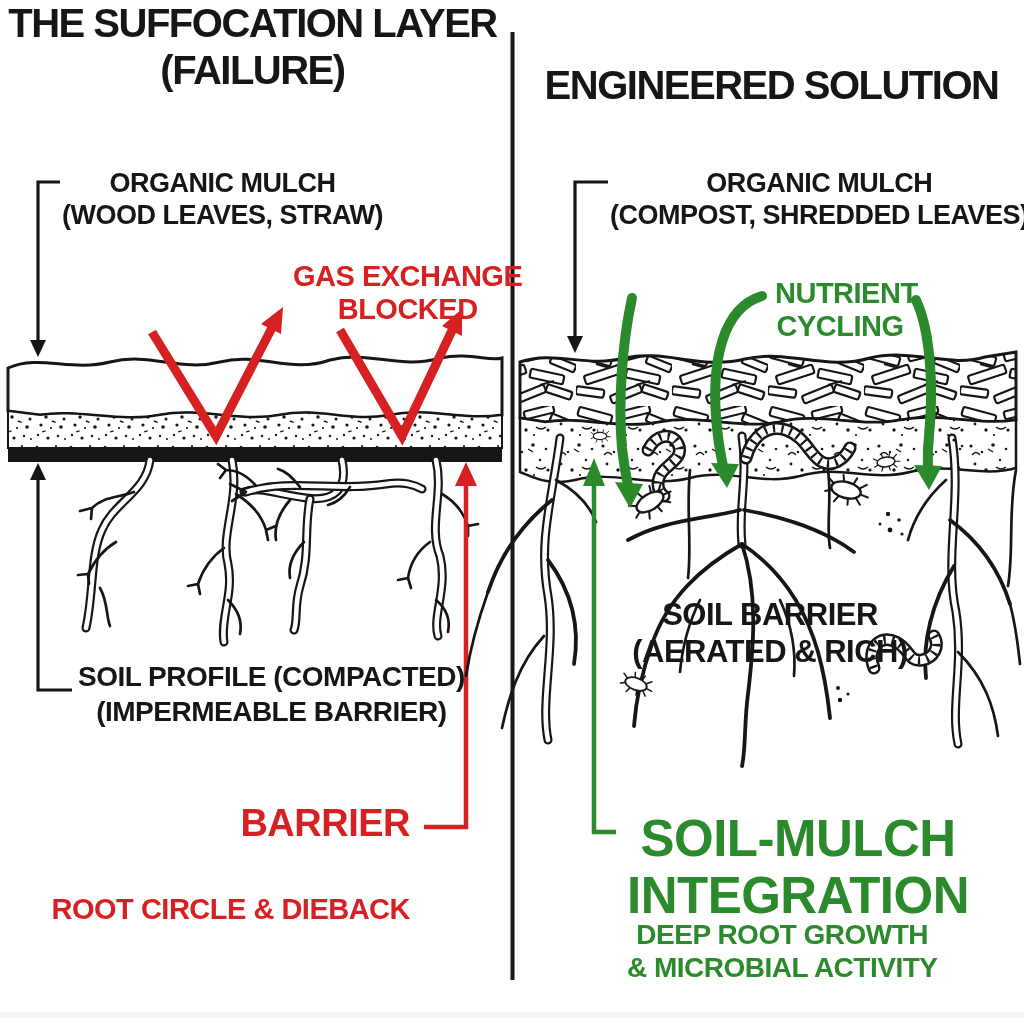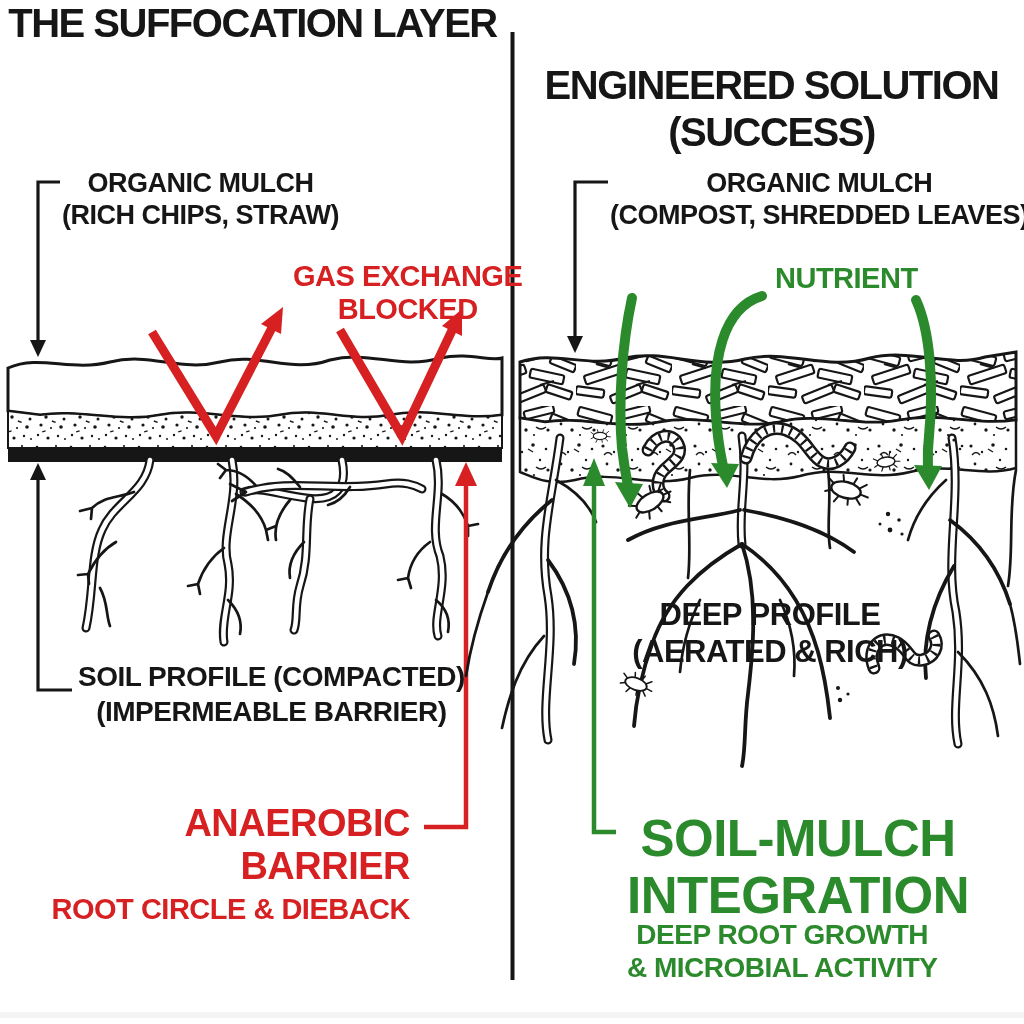--- a/index.html
+++ b/index.html
@@ -282,58 +282,58 @@
       <path class="g-stroke nf" stroke-width="4.5" d="M616,832 L594,832 L594,482"></path>
       <polygon class="g-fill" points="594,458 583,486 605,486"></polygon>
     </g>
   </g>
 
   <rect x="0" y="1012" width="1024" height="6" fill="#ededed" opacity="0.6"></rect>
 </svg>
 
 <div class="lbl title" style="left:0;top:36;">
   <span>THE SUFFOCATION LAYER</span>
+  <span>(FAILURE)</span>
 </div>
 <div class="lbl title" style="left:519px;top:36px;margin-top:26px;">
   <span>ENGINEERED SOLUTION</span>
-  <span>(SUCCESS)</span>
 </div>
 
 <div class="lbl" style="left:62px;top:167px;font-size:27px;">
   <span>ORGANIC MULCH</span>
-  <span>(RICH CHIPS, STRAW)</span>
+  <span>(WOOD LEAVES, STRAW)</span>
 </div>
 <div class="lbl red" style="left:293px;top:260px;font-size:29px;line-height:1.15;">
   <span>GAS EXCHANGE</span>
   <span>BLOCKED</span>
 </div>
 
 <div class="lbl" style="left:610px;top:167px;font-size:27px;">
   <span>ORGANIC MULCH</span>
   <span>(COMPOST, SHREDDED LEAVES)</span>
 </div>
-<div class="lbl green" style="left:775px;top:262px;width:130px;font-size:29px;line-height:1.15;">
+<div class="lbl green" style="left:775px;top:277px;width:130px;font-size:29px;line-height:1.15;">
   <span>NUTRIENT</span>
+  <span>CYCLING</span>
 </div>
 
 <div class="lbl" style="left:78px;top:660px;font-size:28px;line-height:1.24;">
   <span>SOIL PROFILE (COMPACTED)</span>
   <span>(IMPERMEABLE BARRIER)</span>
 </div>
 
 <div class="lbl red" style="left:100px;top:802px;width:310px;text-align:right;font-size:38px;line-height:1.12;">
-  <span>ANAEROBIC</span>
   <span>BARRIER</span>
 </div>
 <div class="lbl red" style="left:40px;top:892px;width:370px;text-align:right;font-size:29px;">
   <span>ROOT CIRCLE &amp; DIEBACK</span>
 </div>
 
 <div class="lbl" style="left:615px;top:596px;width:310px;text-align:center;font-size:31px;line-height:1.2;">
-  <span>DEEP PROFILE</span>
+  <span>SOIL BARRIER</span>
   <span>(AERATED &amp; RICH)</span>
 </div>
 
 <div class="lbl green" style="left:627px;top:810px;font-size:51px;line-height:1.12;">
   <span>SOIL-MULCH</span>
   <span>INTEGRATION</span>
 </div>
 <div class="lbl green" style="left:627px;top:918px;font-size:28px;line-height:1.18;">
   <span>DEEP ROOT GROWTH</span>
   <span>&amp; MICROBIAL ACTIVITY</span>

